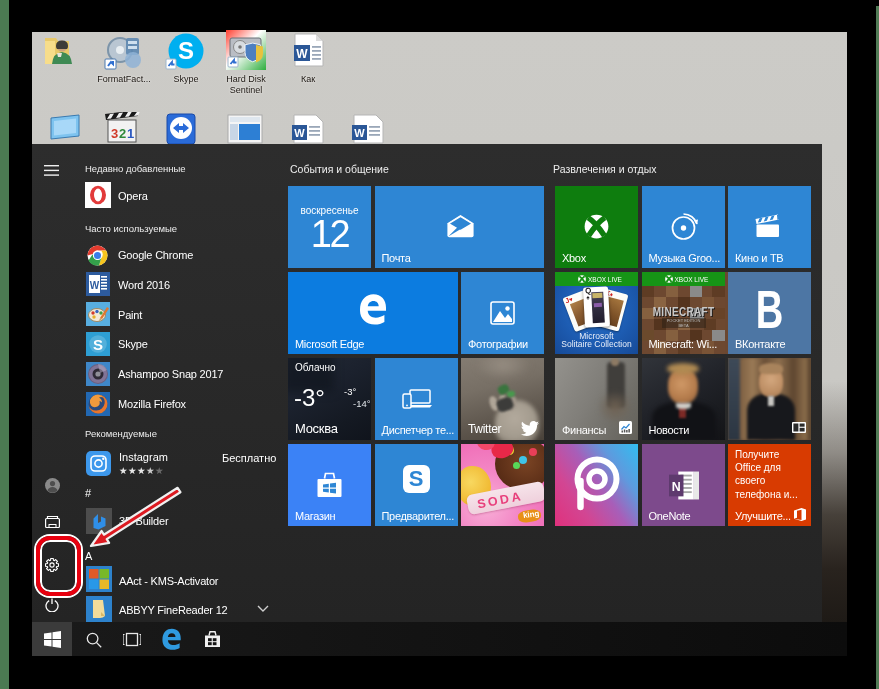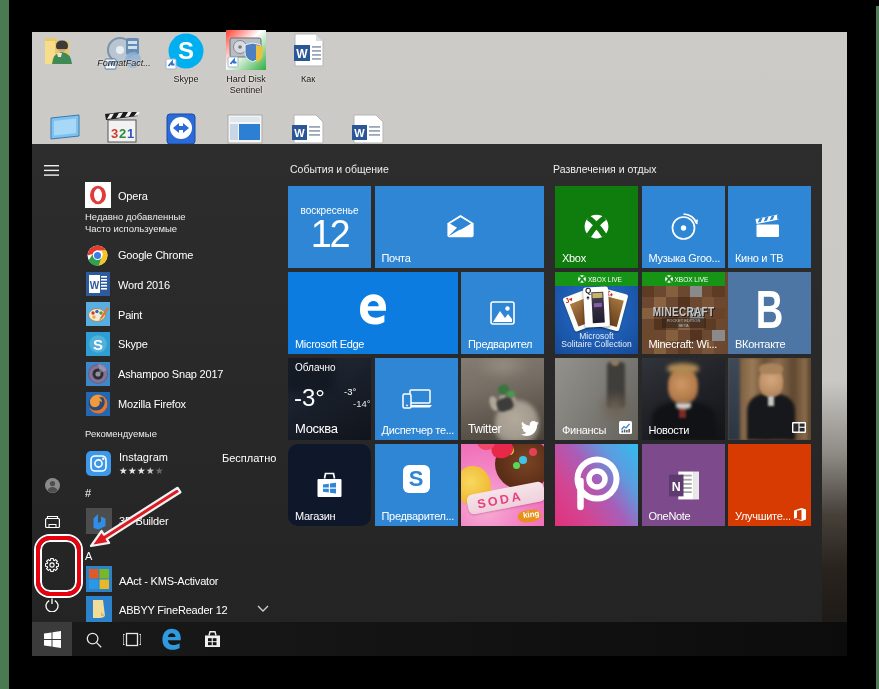--- a/index.html
+++ b/index.html
@@ -53,21 +53,21 @@
       <circle cx="17" cy="17" r="13" fill="#b9c6d2"></circle>
       <circle cx="17" cy="17" r="12" fill="none" stroke="#7d94a8" stroke-width="2"></circle>
       <circle cx="17" cy="17" r="4" fill="#e8eef2"></circle>
       <rect x="23" y="5" width="13" height="17" rx="2" fill="#5d87b0" opacity="0.9"></rect>
       <rect x="25" y="8" width="9" height="3" fill="#cfe0ee"></rect>
       <rect x="25" y="13" width="9" height="3" fill="#cfe0ee"></rect>
       <circle cx="30" cy="27" r="8" fill="#8fb3d6" opacity="0.85"></circle>
       <rect x="2" y="26" width="11" height="10" rx="1" fill="#fff" stroke="#4d7ab0"></rect>
       <path d="M5 33 l3 -4 l2 2 l0 -3" stroke="#2f6fd0" stroke-width="2" fill="none"></path>
     </svg>
-    <div class="abs txt dlabel" style="left:92px;top:58px;width:64px;font-style:italic;">FormatFact...</div>
+    <div class="abs txt dlabel" style="left:92px;top:74px;width:64px;">FormatFact...</div>
 
     <svg class="abs" style="left:165px;top:32px" width="42" height="40" viewBox="0 0 42 40">
       <circle cx="21" cy="19" r="17.5" fill="#00aff0"></circle>
       <text x="21" y="27" font-family="Liberation Sans" font-size="24" font-weight="bold" fill="#fff" text-anchor="middle">S</text>
       <rect x="1" y="27" width="10" height="10" rx="1" fill="#fff" stroke="#9db6cc"></rect>
       <path d="M3.5 34 l3.5 -4 l0 2.5 l2.5 0" stroke="#2f6fd0" stroke-width="1.8" fill="none"></path>
     </svg>
     <div class="abs txt dlabel" style="left:156px;top:74px;width:60px;">Skype</div>
 
     <svg class="abs" style="left:226px;top:30px" width="40" height="40" viewBox="0 0 40 40">
@@ -137,21 +137,21 @@
       <path d="M2 1 L24 1 L31 8 L31 29 L2 29 Z" fill="#fff" stroke="#b5b5b5"></path>
       <rect x="0" y="11" width="15" height="15" fill="#2b5797"></rect>
       <text x="7.5" y="23" font-family="Liberation Sans" font-size="11" font-weight="bold" fill="#fff" text-anchor="middle">W</text>
       <rect x="17" y="12" width="11" height="1.8" fill="#9aa7b8"></rect>
       <rect x="17" y="16" width="11" height="1.8" fill="#9aa7b8"></rect>
       <rect x="17" y="20" width="11" height="1.8" fill="#9aa7b8"></rect>
     </svg>
   </div>
 
   <div id="applist">
-    <div class="abs h12" style="left:85px;top:163px;margin-top:48px;">Недавно добавленные</div>
+    <div class="abs h12" style="left:85px;top:163px;">Недавно добавленные</div>
 
     <svg class="abs" style="left:85px;top:182px" width="26" height="26" viewBox="0 0 26 26">
       <rect width="26" height="26" fill="#fff"></rect>
       <ellipse cx="13" cy="13" rx="8" ry="9.2" fill="#e23a3a"></ellipse>
       <ellipse cx="13" cy="13" rx="4" ry="6.4" fill="#fff"></ellipse>
     </svg>
     <div class="abs applbl" style="left:118px;top:190px;">Opera</div>
     <div class="abs h12" style="left:85px;top:223px;">Часто используемые</div>
 
     <svg class="abs" style="left:87px;top:245px" width="21" height="21" viewBox="0 0 42 42">
@@ -337,21 +337,21 @@
       </svg>
       <div class="tlabel">Microsoft Edge</div>
     </div>
 
     <div class="tile" style="left:461px;top:272px;width:83px;height:82px;background:#2e86d4;">
       <svg class="abs" style="left:29px;top:29px" width="25" height="24" viewBox="0 0 25 24">
         <rect x="1" y="1" width="23" height="22" rx="2" fill="none" stroke="#fff" stroke-width="1.6"></rect>
         <path d="M3 21 L10 10 L15 17 L18 13 L22 18 L22 21 Z" fill="#fff"></path>
         <circle cx="17.5" cy="7.5" r="2.2" fill="#fff"></circle>
       </svg>
-      <div class="tlabel">Предварител</div>
+      <div class="tlabel">Фотографии</div>
     </div>
 
     <div class="tile" style="left:288px;top:358px;width:83px;height:82px;background:linear-gradient(150deg,#232a36 0%,#1b212d 40%,#141922 75%,#10141c 100%);">
       <div class="abs" style="left:-6px;top:-6px;width:52px;height:40px;background:rgba(14,18,27,0.6);filter:blur(5px);"></div>
       <div class="abs" style="left:7px;top:4px;font-size:10px;color:#fff;">Облачно</div>
       <div class="abs" style="left:6px;top:26px;font-size:24px;font-weight:400;color:#fff;">-3°</div>
       <div class="abs" style="left:56px;top:28px;font-size:9.5px;color:#fff;">-3°</div>
       <div class="abs" style="left:53px;top:40px;font-size:9.5px;color:#dfe3e8;margin-left:12px;">-14°</div>
       <div class="tlabel" style="font-size:13px;">Москва</div>
     </div>
@@ -374,21 +374,21 @@
       <div class="abs" style="left:47px;top:38px;width:8px;height:15px;background:#a0968a;border-radius:45%;transform:rotate(12deg);filter:blur(1.2px);"></div>
       <div class="abs" style="left:36px;top:40px;width:16px;height:13px;background:#3c3c3a;border-radius:30%;transform:rotate(-20deg);filter:blur(1px);"></div>
       <div class="abs" style="left:37px;top:27px;width:11px;height:9px;background:#39753e;border-radius:40%;transform:rotate(-25deg);filter:blur(1px);"></div>
       <div class="abs" style="left:46px;top:33px;width:8px;height:6px;background:#479a4d;border-radius:40%;transform:rotate(-10deg);filter:blur(1px);"></div>
       <svg class="abs" style="left:60px;top:63px" width="18" height="15" viewBox="0 0 17 14">
         <path fill="#fff" d="M17 1.7 c-0.6 0.3 -1.3 0.5 -2 0.6 c0.7 -0.4 1.2 -1.1 1.5 -1.9 c-0.7 0.4 -1.4 0.7 -2.2 0.8 C13.6 0.5 12.7 0 11.7 0 C9.8 0 8.2 1.6 8.2 3.5 c0 0.3 0 0.5 0.1 0.8 C5.4 4.1 2.8 2.8 1.1 0.7 C0.8 1.2 0.6 1.8 0.6 2.5 c0 1.2 0.6 2.3 1.6 2.9 C1.6 5.4 1 5.2 0.5 5 l0 0 c0 1.7 1.2 3.1 2.8 3.4 C3 8.5 2.7 8.6 2.4 8.6 c-0.2 0 -0.4 0 -0.7 -0.1 c0.4 1.4 1.7 2.4 3.3 2.4 c-1.2 0.9 -2.7 1.5 -4.3 1.5 c-0.3 0 -0.6 0 -0.8 0 C1.5 13.5 3.3 14 5.3 14 c6.4 0 9.9 -5.3 9.9 -9.9 l0 -0.5 C16 3.1 16.6 2.4 17 1.7 z"></path>
       </svg>
       <div class="tlabel" style="font-size:12px;">Twitter</div>
     </div>
 
-    <div class="tile" style="left:288px;top:444px;width:83px;height:82px;background:#0f172a;border-radius:10px;">
+    <div class="tile" style="left:288px;top:444px;width:83px;height:82px;background:#3b82f6;">
       <svg class="abs" style="left:28px;top:28px" width="27" height="26" viewBox="0 0 27 26">
         <path d="M8.5 6.5 L9.5 1.5 L17.5 1.5 L18.5 6.5" fill="none" stroke="#fff" stroke-width="1.7"></path>
         <rect x="1.5" y="7" width="24" height="18" rx="1" fill="#fff"></rect>
         <path d="M7 12.6 L12.8 11.8 L12.8 15.6 L7 15.6 Z" fill="#2e86d4"></path>
         <path d="M14 11.6 L20 10.8 L20 15.6 L14 15.6 Z" fill="#2e86d4"></path>
         <path d="M7 16.8 L12.8 16.8 L12.8 20.6 L7 19.8 Z" fill="#2e86d4"></path>
         <path d="M14 16.8 L20 16.8 L20 21.6 L14 20.8 Z" fill="#2e86d4"></path>
       </svg>
       <div class="tlabel">Магазин</div>
     </div>
@@ -569,20 +569,21 @@
         <rect x="11" y="12" width="11" height="1.8" fill="#a8a8a8"></rect>
         <rect x="11" y="16" width="11" height="1.8" fill="#a8a8a8"></rect>
         <rect x="11" y="20" width="11" height="1.8" fill="#a8a8a8"></rect>
         <rect x="0" y="4" width="14" height="21" fill="#5e3a6e"></rect>
         <text x="7" y="19.5" font-family="Liberation Sans" font-size="12" font-weight="bold" fill="#fff" text-anchor="middle">N</text>
       </svg>
       <div class="tlabel">OneNote</div>
     </div>
 
     <div class="tile" style="left:728px;top:444px;width:83px;height:82px;background:#d83b01;">
+      <div class="abs" style="left:7px;top:4px;font-size:10px;color:#fff;line-height:13.2px;">Получите<br>Office для<br>своего<br>телефона и...</div>
       <div class="tlabel" style="left:7px;">Улучшите...</div>
       <svg class="abs" style="left:66px;top:64px" width="12" height="13" viewBox="0 0 12 13">
         <path d="M7.5 0 L12 1.5 L12 11.5 L7.5 13 L0 10.8 L7.5 12 L7.5 1.8 L3 2.8 L3 9.8 L0 10.8 L0 2.5 Z" fill="#fff"></path>
       </svg>
     </div>
   </div>
 
   <div id="annot">
     <div class="abs" style="left:36px;top:536px;width:45px;height:60px;box-sizing:border-box;border:4.5px solid #e8000f;border-radius:14px;box-shadow:0 0 0 2px #fff,inset 0 0 0 2px #fff;"></div>
     <svg class="abs" style="left:82px;top:482px" width="106" height="72" viewBox="0 0 106 72">

